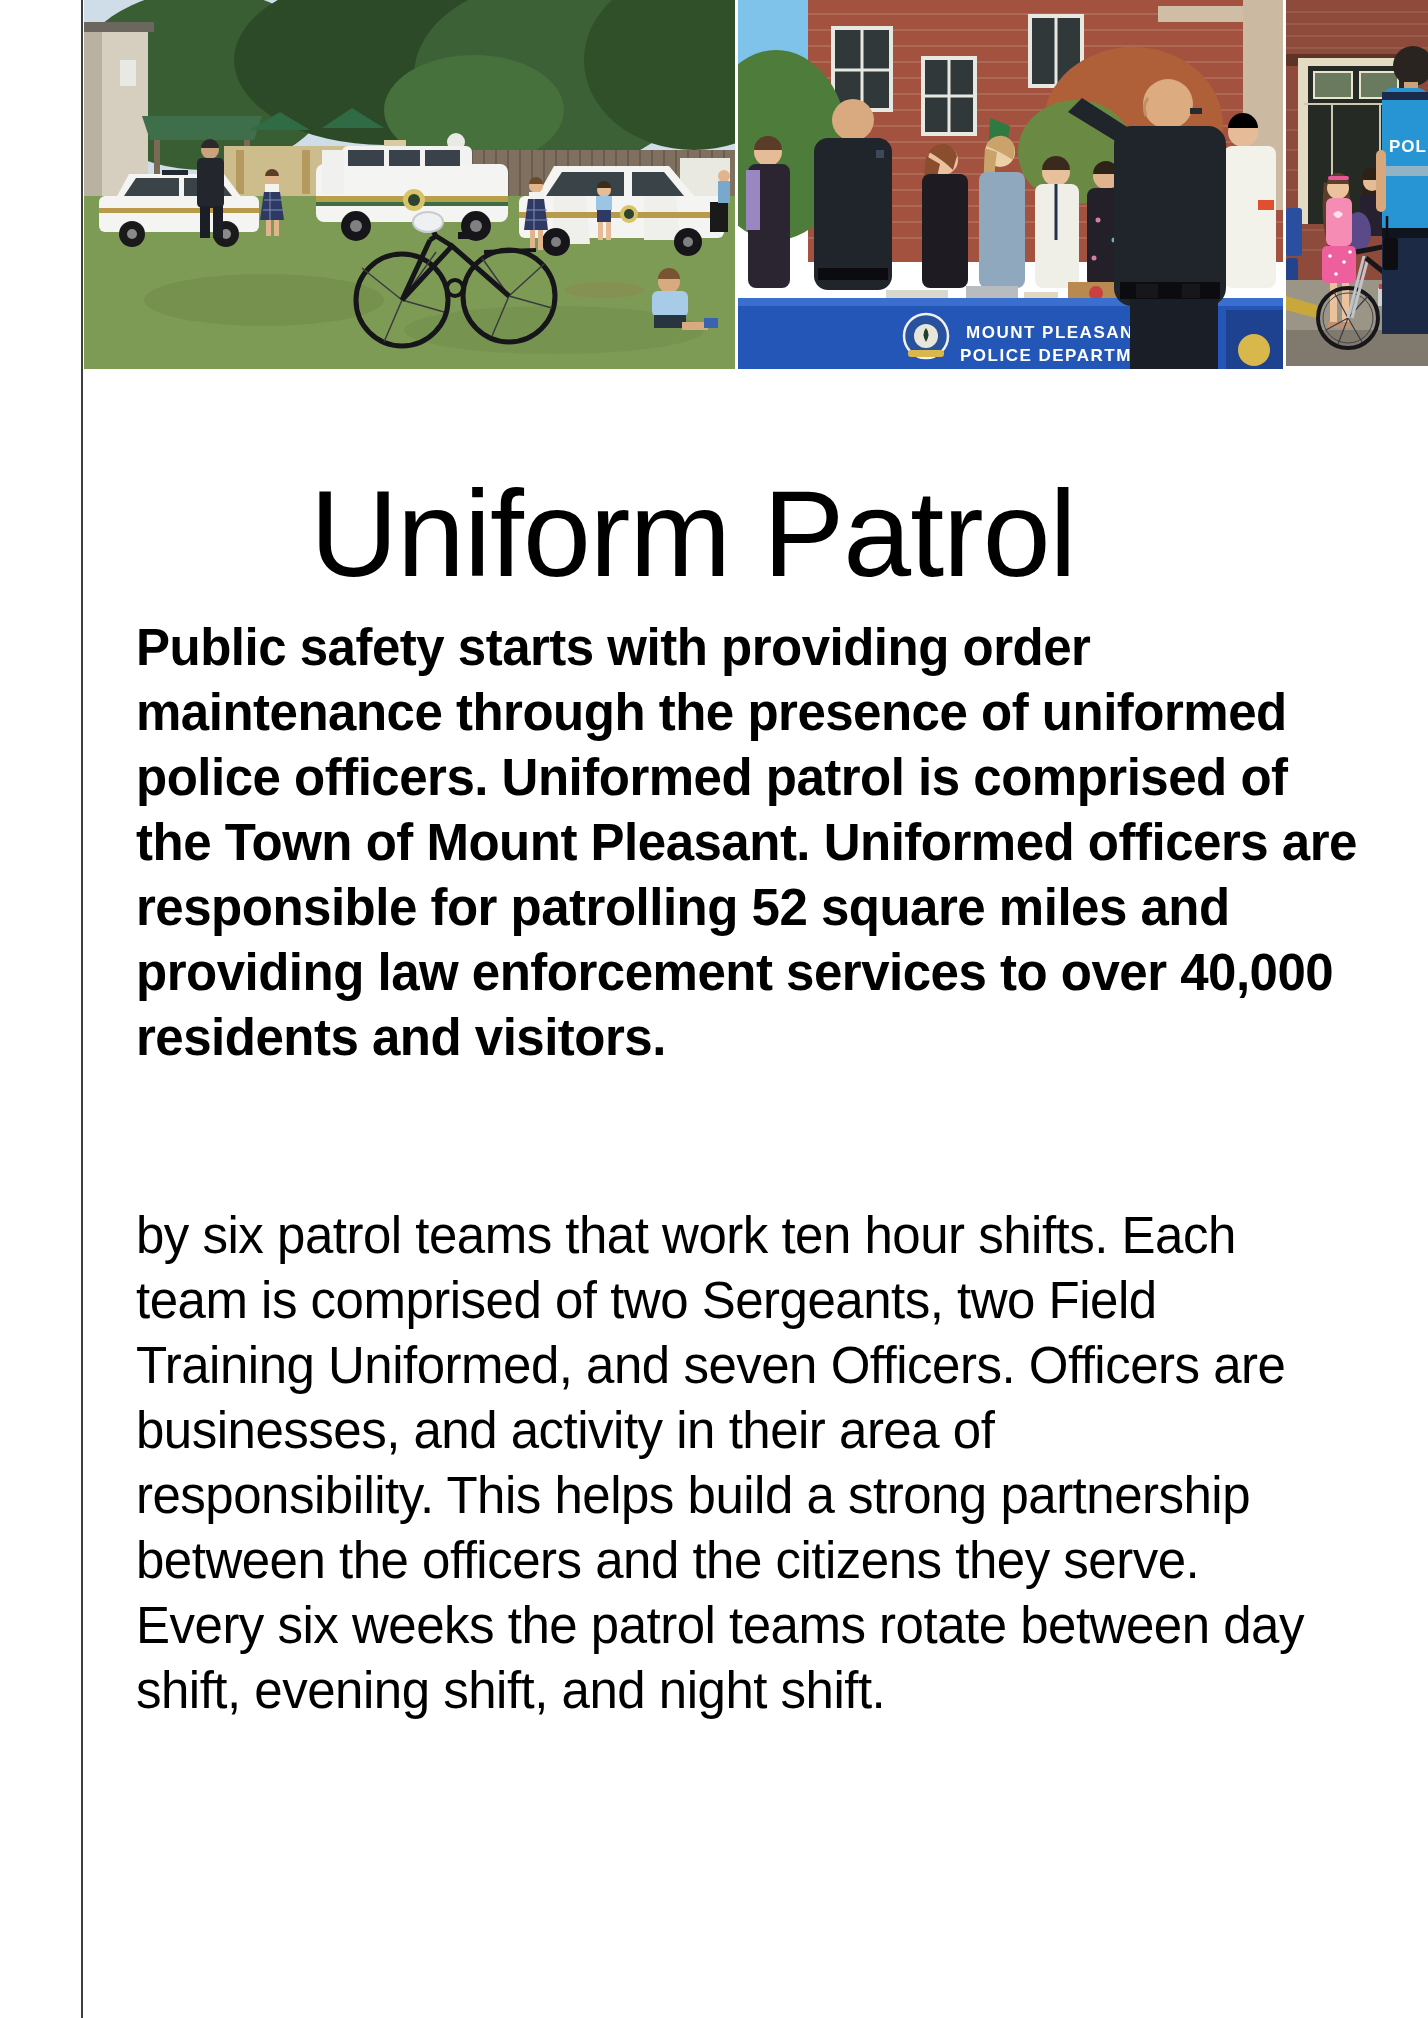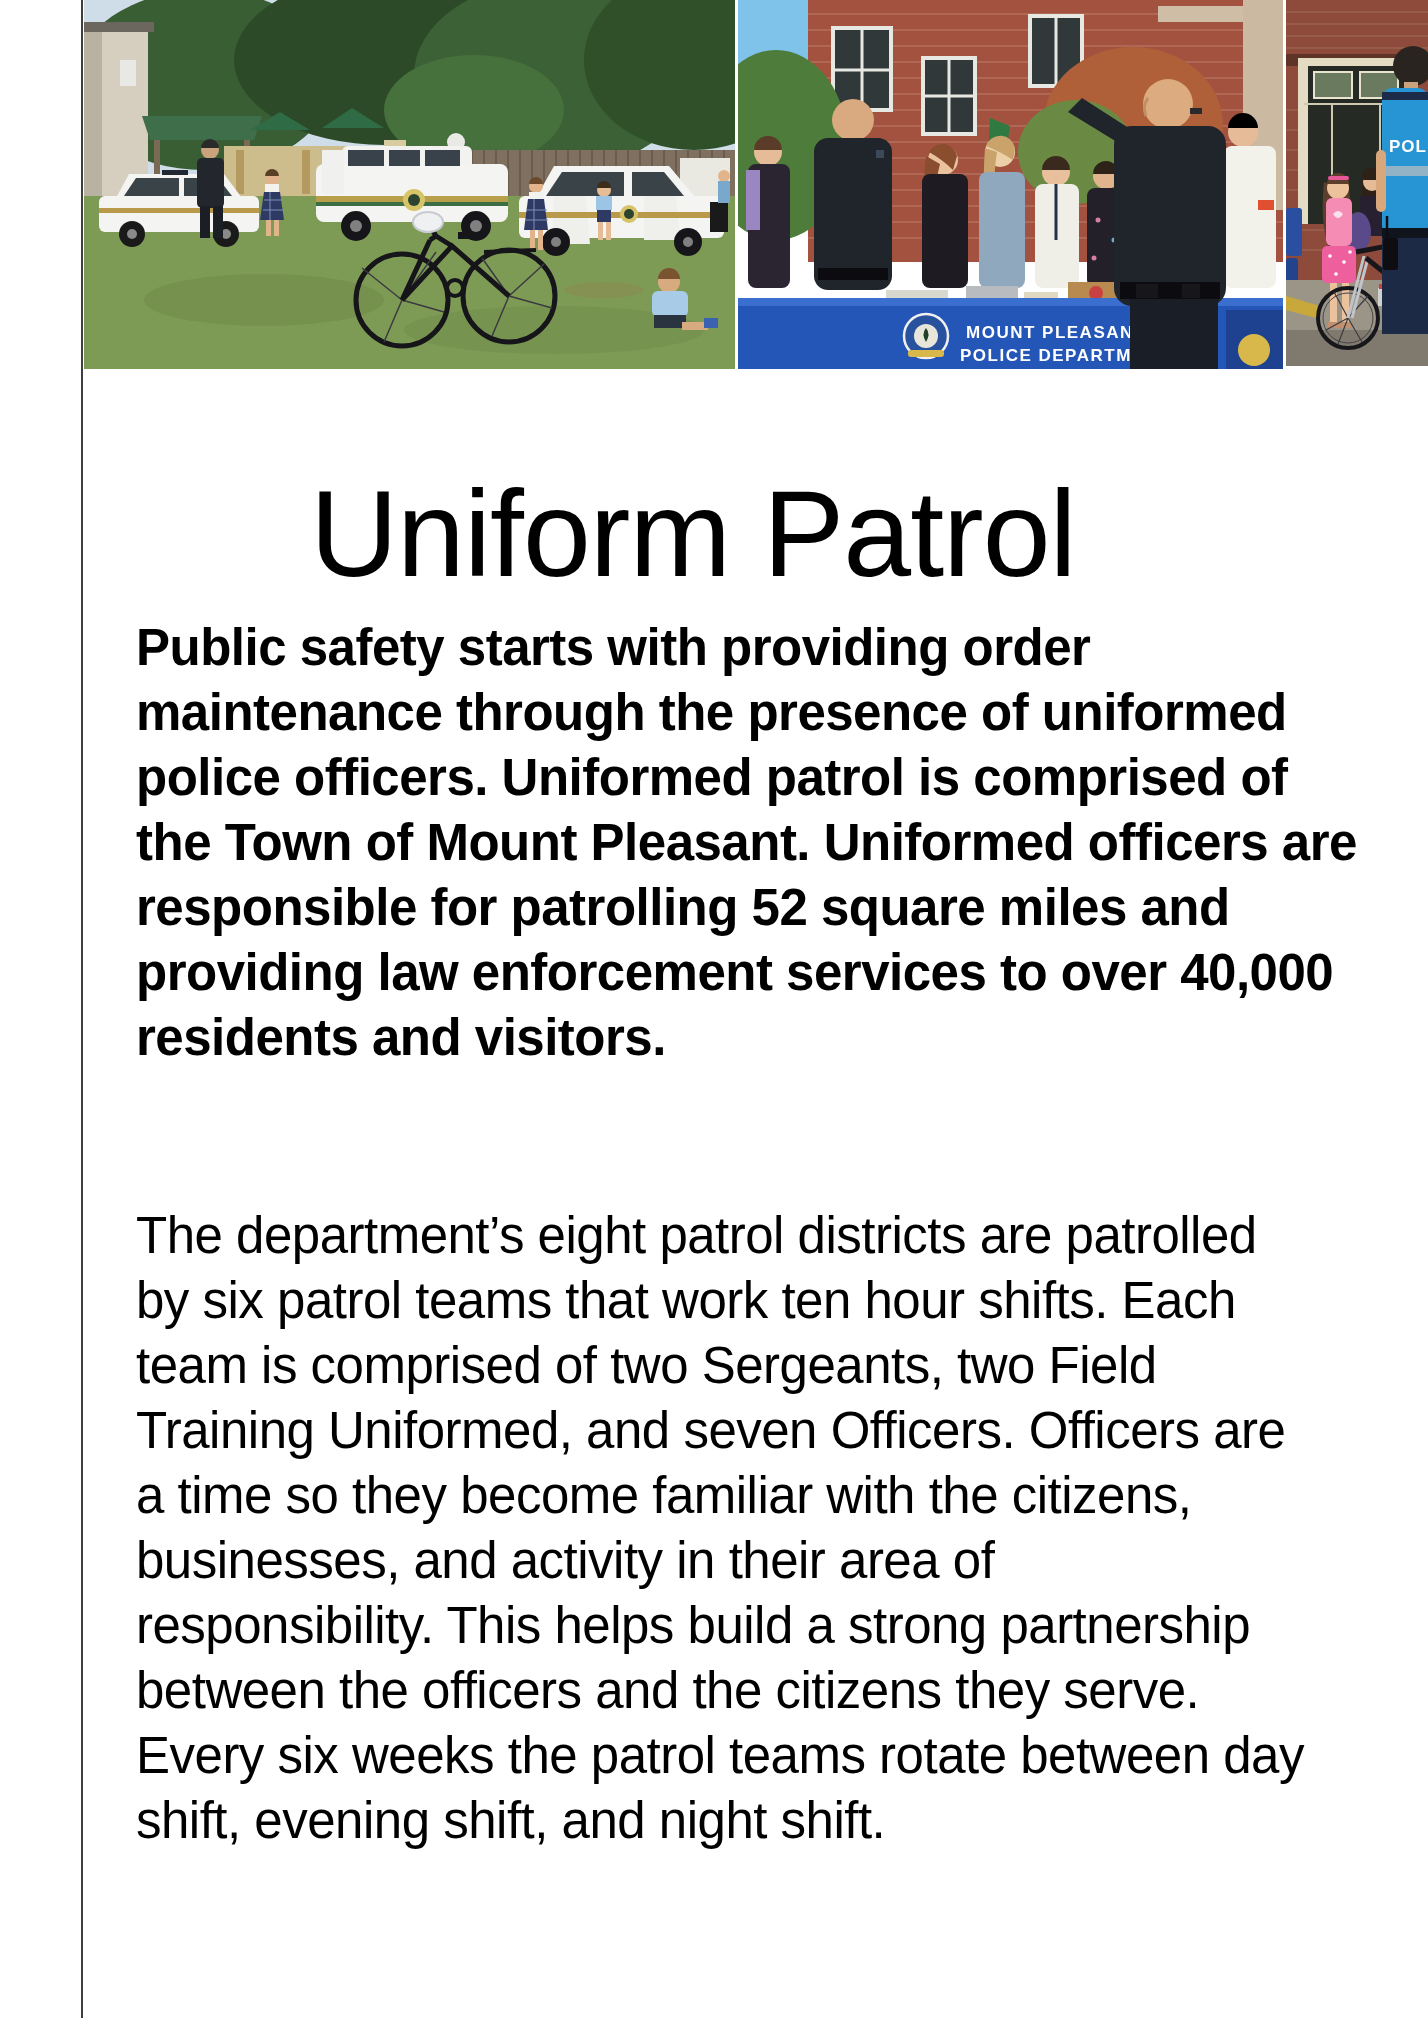--- a/index.html
+++ b/index.html
@@ -379,23 +379,21 @@
   <div class="ln">Public safety starts with providing order</div>
   <div class="ln">maintenance through the presence of uniformed</div>
   <div class="ln">police officers. Uniformed patrol is comprised of</div>
   <div class="ln">the Town of Mount Pleasant. Uniformed officers are</div>
   <div class="ln">responsible for patrolling 52 square miles and</div>
   <div class="ln">providing law enforcement services to over 40,000</div>
   <div class="ln">residents and visitors.</div>
 </div>
 
 <div class="para p2">
-  <div class="ln">The department’s eight patrol districts are patrolled</div>
   <div class="ln">by six patrol teams that work ten hour shifts. Each</div>
   <div class="ln">team is comprised of two Sergeants, two Field</div>
   <div class="ln">Training Uniformed, and seven Officers. Officers are</div>
-  <div class="ln">a time so they become familiar with the citizens,</div>
   <div class="ln">businesses, and activity in their area of</div>
   <div class="ln">responsibility. This helps build a strong partnership</div>
   <div class="ln">between the officers and the citizens they serve.</div>
   <div class="ln">Every six weeks the patrol teams rotate between day</div>
   <div class="ln">shift, evening shift, and night shift.</div>
 </div>
 
 </body></html>

